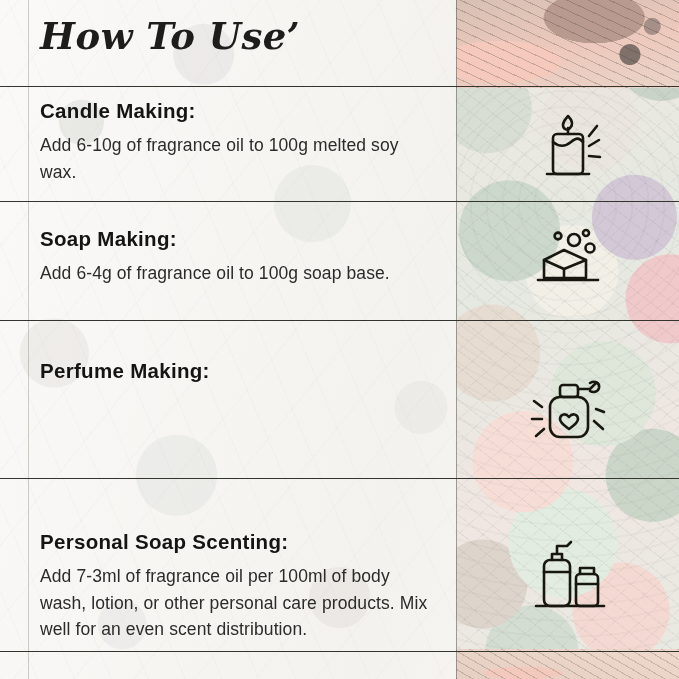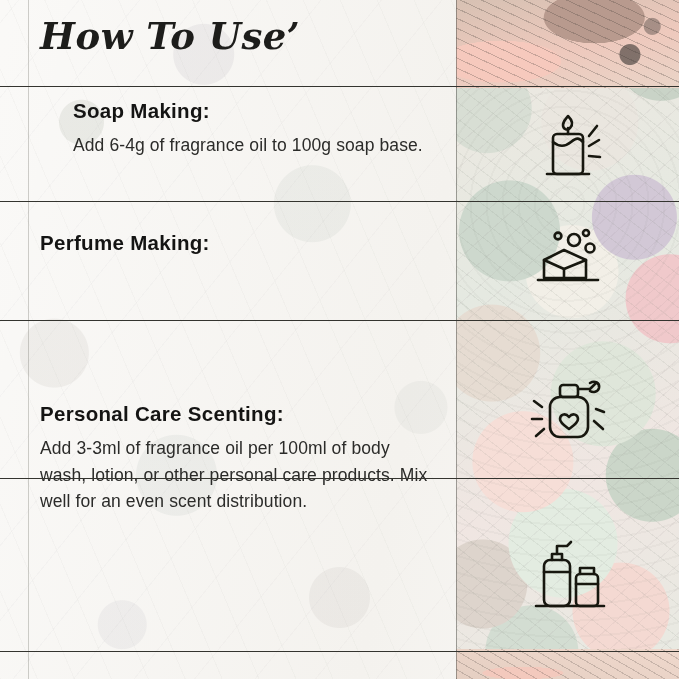--- a/index.html
+++ b/index.html
@@ -238,33 +238,37 @@
   <div class="hline h2"></div>
   <div class="hline h3"></div>
   <div class="hline h4"></div>
 
   <div class="content">
 
     <div class="title-block">
       <div class="title">How To Use’</div>
     </div>
 
-
-    <div class="section" style="height:119px;margin-left:33px;">
+    <div class="section" style="height:115px;">
+      <div class="section-head">Candle Making:</div>
+      <div class="section-body">Add 6-10g of fragrance oil to 100g melted soy wax.</div>
+    </div>
+
+    <div class="section" style="height:119px;">
       <div class="section-head">Soap Making:</div>
       <div class="section-body">Add 6-4g of fragrance oil to 100g soap base.</div>
     </div>
 
     <div class="section" style="height:158px;">
       <div class="section-head">Perfume Making:</div>
     </div>
 
     <div class="section" style="height:173px;">
-      <div class="section-head">Personal Care Scenting:</div>
-      <div class="section-body">Add 3-3ml of fragrance oil per 100ml of body wash, lotion, or other personal care products. Mix well for an even scent distribution.</div>
+      <div class="section-head">Personal Soap Scenting:</div>
+      <div class="section-body">Add 7-3ml of fragrance oil per 100ml of body wash, lotion, or other personal care products. Mix well for an even scent distribution.</div>
     </div>
 
   </div>
 
   <div class="icon-slot s-candle">
     <svg width="86" height="80" viewBox="0 0 86 80" aria-hidden="true">
       <path class="stroke" d="M43 10c5 5 5 9 2 12-3 3-7 1-7-3 0-4 3-6 5-9z"></path>
       <rect class="stroke" x="28" y="28" width="30" height="40" rx="4"></rect>
       <path class="stroke" d="M43 22v6"></path>
       <path class="stroke" d="M28 36c6 5 12 5 18 0s8-4 12 0"></path>

